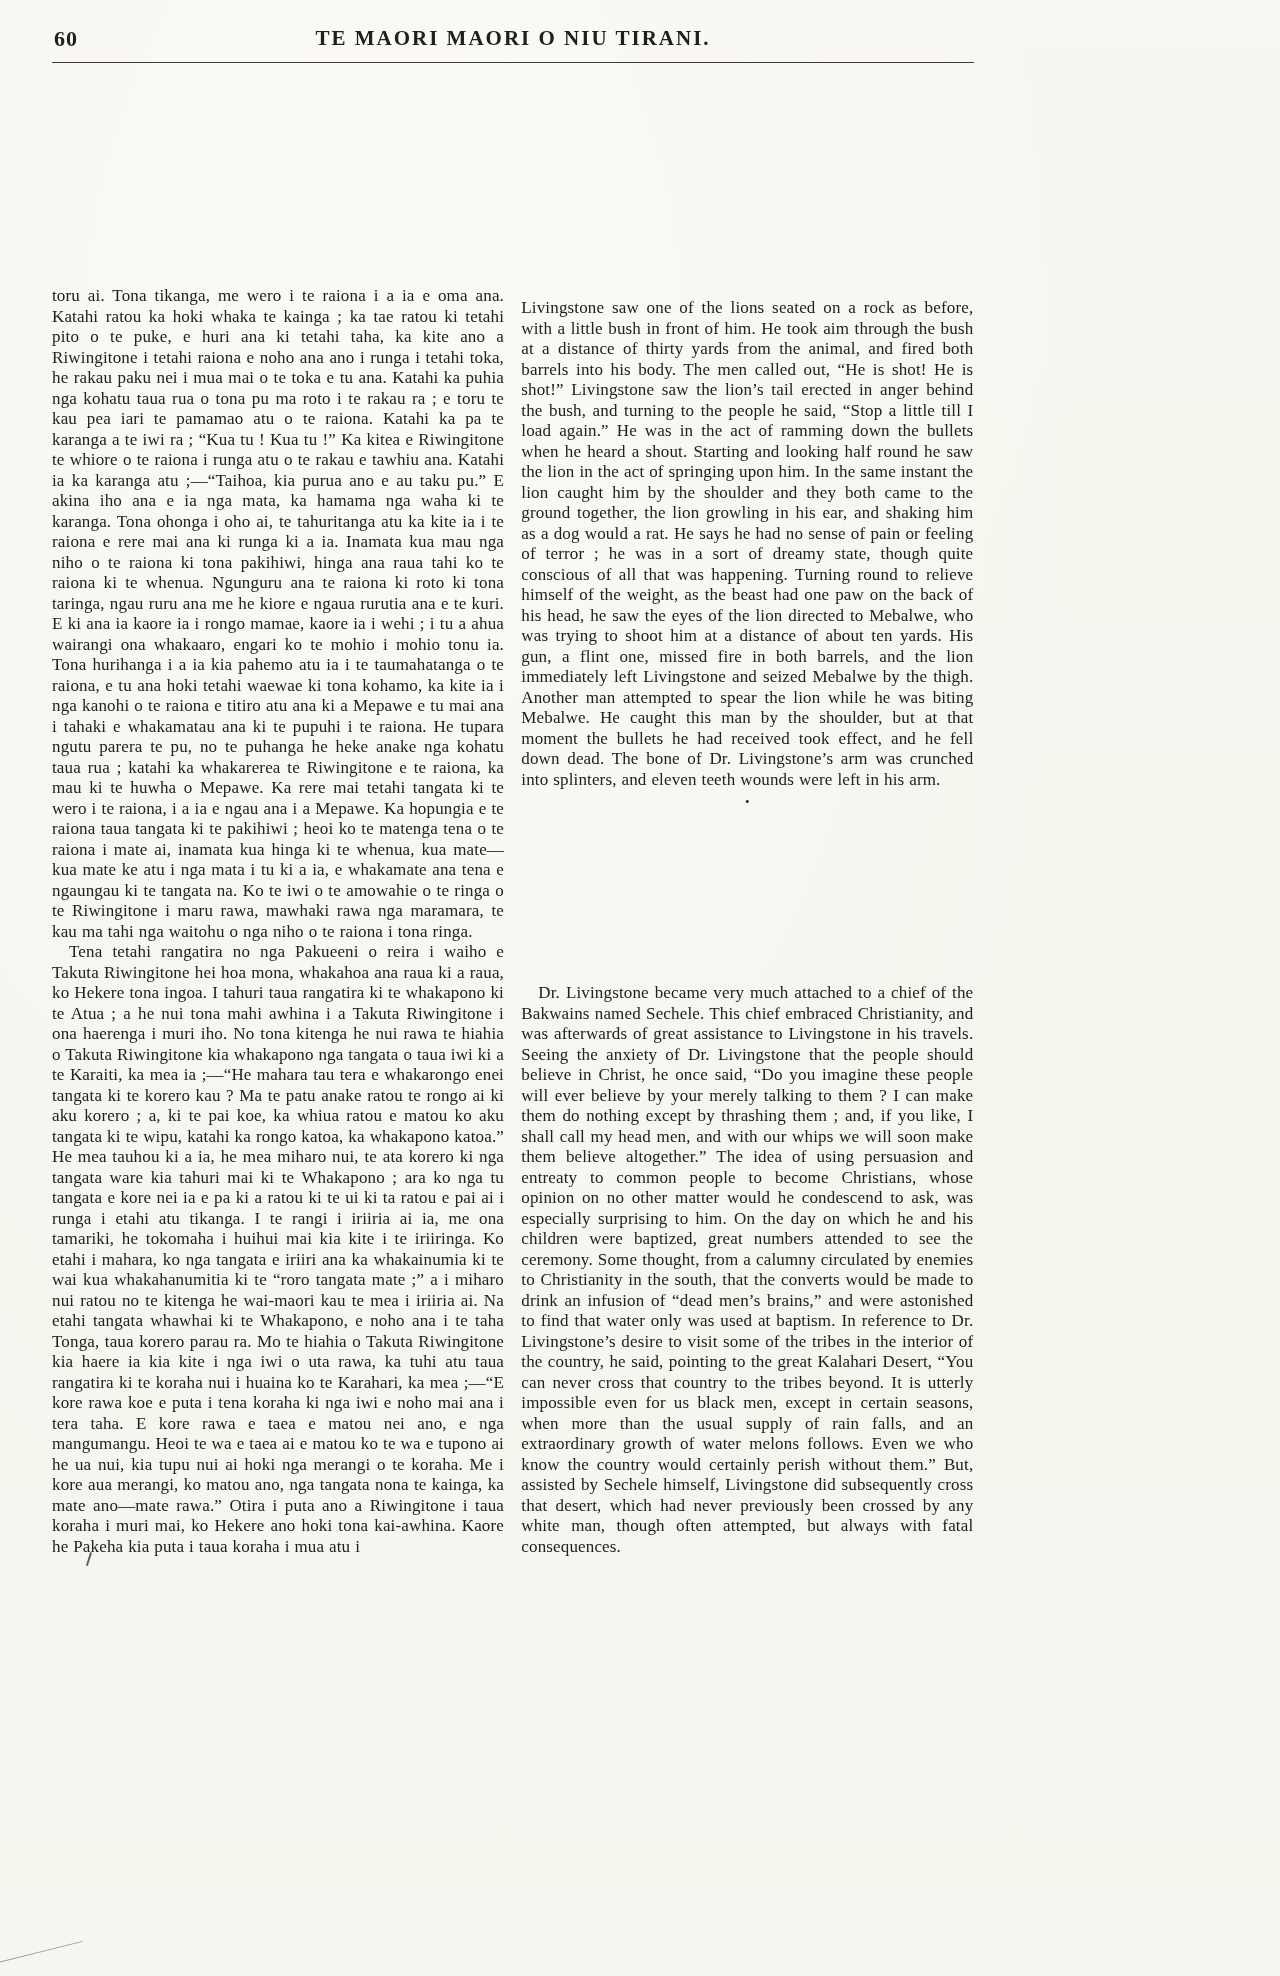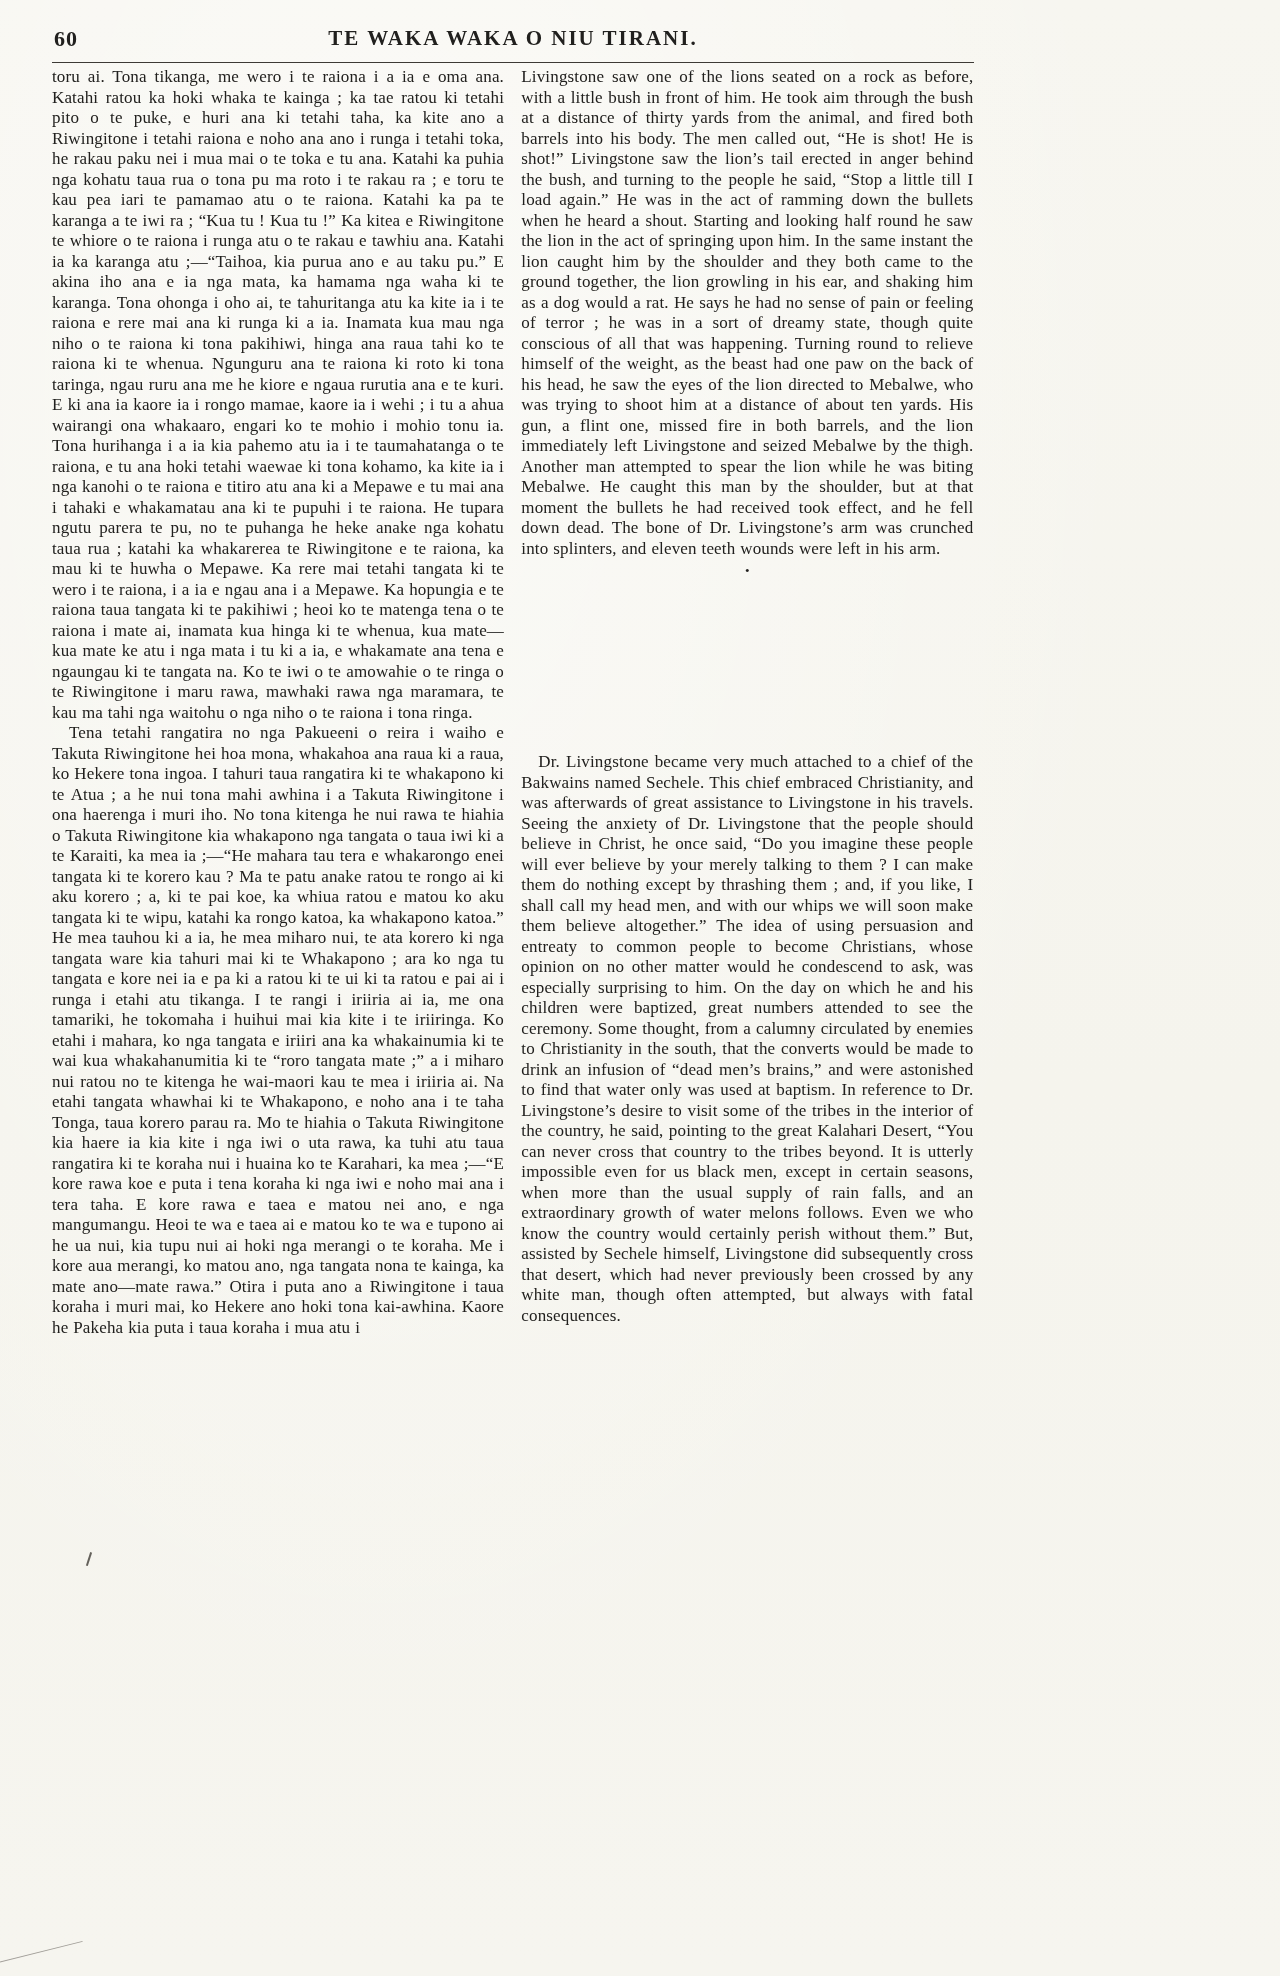--- a/index.html
+++ b/index.html
@@ -49,21 +49,21 @@
     letter-spacing: 2px;
     white-space: nowrap;
   }
   .head-rule {
     border: 0;
     border-top: 1.6px solid #3d3a35;
     margin: 0 0 2px 0;
   }
   .columns {
     display: flex;
-    align-items: flex-start;
+    align-items: flex-end;
     min-height: 1492px;
   }
   .col {
     width: 452px;
     font-size: 17px;
     line-height: 20.5px;
     text-align: justify;
     letter-spacing: 0.15px;
     word-spacing: 0.5px;
     padding-top: 2px;
@@ -106,21 +106,21 @@
   }
 </style>
 </head>
 <body>
 
 <div class="page">
   <div class="content">
 
     <div class="masthead">
       <span class="page-number">60</span>
-      <h1 class="title">TE WAKA WAKA O NIU TIRANI.</h1>
+      <h1 class="title">TE MAORI MAORI O NIU TIRANI.</h1>
     </div>
 
     <hr class="head-rule">
 
     <div class="columns">
 
       <div class="col">
         <p class="para">toru ai. Tona tikanga, me wero i te raiona i a ia e oma ana. Katahi ratou ka hoki whaka te kainga ; ka tae ratou ki tetahi pito o te puke, e huri ana ki tetahi taha, ka kite ano a Riwingitone i tetahi raiona e noho ana ano i runga i tetahi toka, he rakau paku nei i mua mai o te toka e tu ana. Katahi ka puhia nga kohatu taua rua o tona pu ma roto i te rakau ra ; e toru te kau pea iari te pamamao atu o te raiona. Katahi ka pa te karanga a te iwi ra ; “Kua tu ! Kua tu !” Ka kitea e Riwingitone te whiore o te raiona i runga atu o te rakau e tawhiu ana. Katahi ia ka karanga atu ;—“Taihoa, kia purua ano e au taku pu.” E akina iho ana e ia nga mata, ka hamama nga waha ki te karanga. Tona ohonga i oho ai, te tahuritanga atu ka kite ia i te raiona e rere mai ana ki runga ki a ia. Inamata kua mau nga niho o te raiona ki tona pakihiwi, hinga ana raua tahi ko te raiona ki te whenua. Ngunguru ana te raiona ki roto ki tona taringa, ngau ruru ana me he kiore e ngaua rurutia ana e te kuri. E ki ana ia kaore ia i rongo mamae, kaore ia i wehi ; i tu a ahua wairangi ona whakaaro, engari ko te mohio i mohio tonu ia. Tona hurihanga i a ia kia pahemo atu ia i te taumahatanga o te raiona, e tu ana hoki tetahi waewae ki tona kohamo, ka kite ia i nga kanohi o te raiona e titiro atu ana ki a Mepawe e tu mai ana i tahaki e whakamatau ana ki te pupuhi i te raiona. He tupara ngutu parera te pu, no te puhanga he heke anake nga kohatu taua rua ; katahi ka whakarerea te Riwingitone e te raiona, ka mau ki te huwha o Mepawe. Ka rere mai tetahi tangata ki te wero i te raiona, i a ia e ngau ana i a Mepawe. Ka hopungia e te raiona taua tangata ki te pakihiwi ; heoi ko te matenga tena o te raiona i mate ai, inamata kua hinga ki te whenua, kua mate—kua mate ke atu i nga mata i tu ki a ia, e whakamate ana tena e ngaungau ki te tangata na. Ko te iwi o te amowahie o te ringa o te Riwingitone i maru rawa, mawhaki rawa nga maramara, te kau ma tahi nga waitohu o nga niho o te raiona i tona ringa.</p>
         <p class="para indent">Tena tetahi rangatira no nga Pakueeni o reira i waiho e Takuta Riwingitone hei hoa mona, whakahoa ana raua ki a raua, ko Hekere tona ingoa. I tahuri taua rangatira ki te whakapono ki te Atua ; a he nui tona mahi awhina i a Takuta Riwingitone i ona haerenga i muri iho. No tona kitenga he nui rawa te hiahia o Takuta Riwingitone kia whakapono nga tangata o taua iwi ki a te Karaiti, ka mea ia ;—“He mahara tau tera e whakarongo enei tangata ki te korero kau ? Ma te patu anake ratou te rongo ai ki aku korero ; a, ki te pai koe, ka whiua ratou e matou ko aku tangata ki te wipu, katahi ka rongo katoa, ka whakapono katoa.” He mea tauhou ki a ia, he mea miharo nui, te ata korero ki nga tangata ware kia tahuri mai ki te Whakapono ; ara ko nga tu tangata e kore nei ia e pa ki a ratou ki te ui ki ta ratou e pai ai i runga i etahi atu tikanga. I te rangi i iriiria ai ia, me ona tamariki, he tokomaha i huihui mai kia kite i te iriiringa. Ko etahi i mahara, ko nga tangata e iriiri ana ka whakainumia ki te wai kua whakahanumitia ki te “roro tangata mate ;” a i miharo nui ratou no te kitenga he wai-maori kau te mea i iriiria ai. Na etahi tangata whawhai ki te Whakapono, e noho ana i te taha Tonga, taua korero parau ra. Mo te hiahia o Takuta Riwingitone kia haere ia kia kite i nga iwi o uta rawa, ka tuhi atu taua rangatira ki te koraha nui i huaina ko te Karahari, ka mea ;—“E kore rawa koe e puta i tena koraha ki nga iwi e noho mai ana i tera taha. E kore rawa e taea e matou nei ano, e nga mangumangu. Heoi te wa e taea ai e matou ko te wa e tupono ai he ua nui, kia tupu nui ai hoki nga merangi o te koraha. Me i kore aua merangi, ko matou ano, nga tangata nona te kainga, ka mate ano—mate rawa.” Otira i puta ano a Riwingitone i taua koraha i muri mai, ko Hekere ano hoki tona kai-awhina. Kaore he Pakeha kia puta i taua koraha i mua atu i</p>
       </div>

